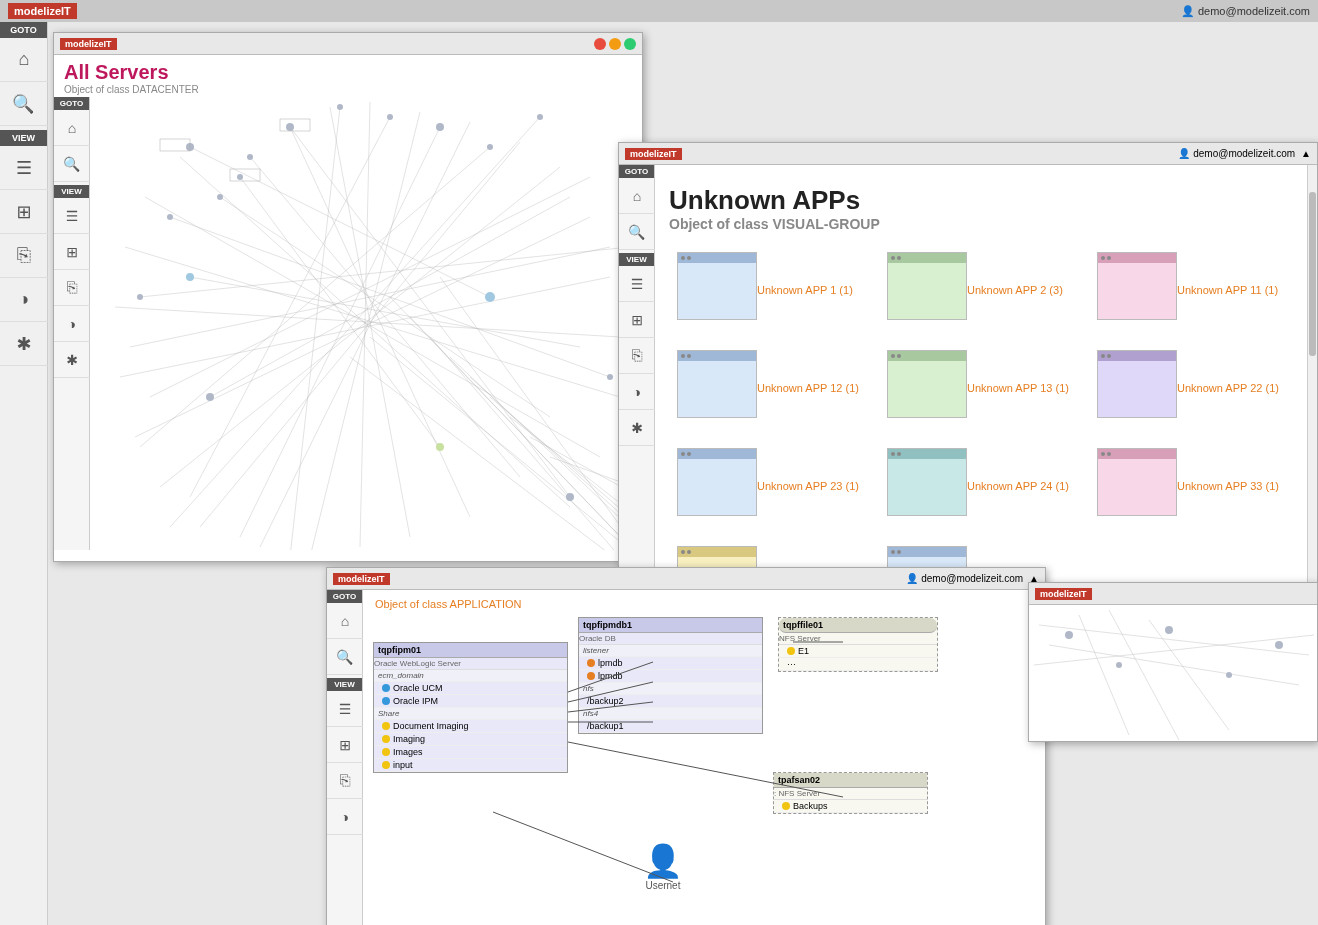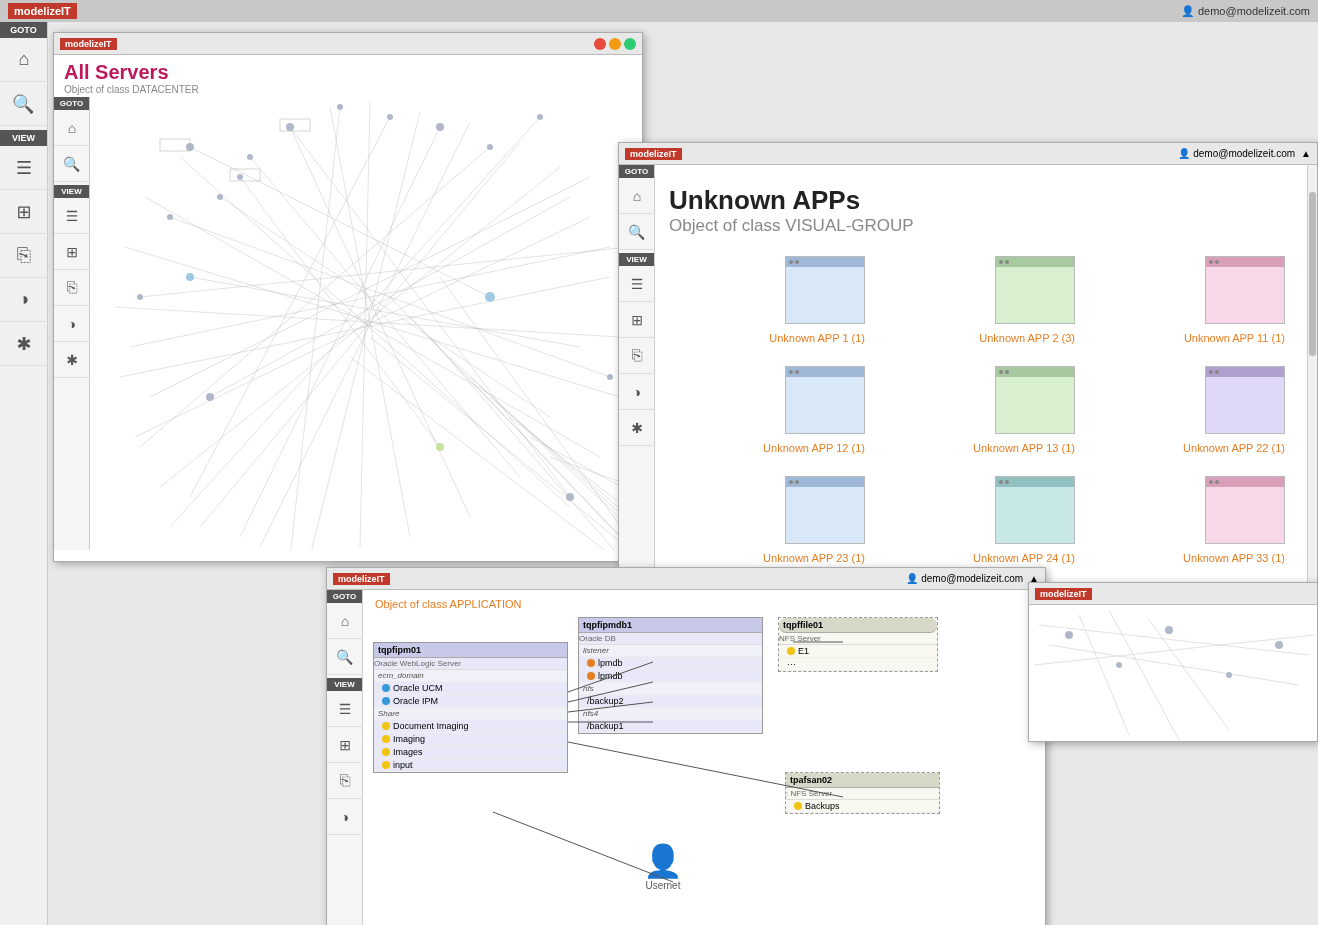--- a/index.html
+++ b/index.html
@@ -98,21 +98,21 @@
     }
 
     
     .apps-grid {
       display: grid;
       grid-template-columns: repeat(3, 1fr);
       gap: 10px;
       padding: 10px 16px;
     }
     .app-item {
-      display: flex; flex-direction: column; align-items: flex-end;
+      display: flex; flex-direction: row; align-items: center;
       cursor: pointer; padding: 6px;
     }
     .app-icon {
       width: 80px; height: 70px; position: relative; margin-bottom: 6px;
     }
     .app-icon-img {
       width: 80px; height: 68px;
       border: 1px solid #bbb;
       position: relative;
       display: flex; flex-direction: column;
@@ -353,21 +353,21 @@
         <div class="win-sidebar-icon">☰</div>
         <div class="win-sidebar-icon">⊞</div>
         <div class="win-sidebar-icon">⎘</div>
         <div class="win-sidebar-icon">◑</div>
         <div class="win-sidebar-icon">✱</div>
       </div>
 
       <div style="flex:1; overflow-y:auto; overflow-x:hidden; padding-right: 10px;">
         <div style="padding: 20px 14px 4px;">
           <div style="font-size: 26px; font-weight: bold; color: #222;">Unknown APPs</div>
-          <div style="font-size: 17px; color: #888;">Object of class VISUAL-GROUP</div>
+          <div style="font-size: 14px; color: #888; font-weight: bold;">Object of class VISUAL-GROUP</div>
         </div>
 
         <div class="apps-grid">
 
           <div class="app-item">
             <div class="app-icon">
               <div class="app-icon-img app-icon-blue">
                 <div class="app-icon-titlebar">
                     <div class="app-icon-dot"></div>
                     <div class="app-icon-dot"></div>
@@ -610,21 +610,21 @@
             <div class="ipm-node-subtitle">NFS Server</div>
             <div class="ipm-node-row">
               <div class="ipm-node-dot dot-yellow"></div>
               <span>E1</span>
             </div>
             <div class="ipm-node-row">
               <span>···</span>
             </div>
           </div>
 
-          <div class="ipm-node ipm-node-dashed" style="position:absolute; top:160px; left:422px; width:155px;">
+          <div class="ipm-node ipm-node-dashed" style="position:absolute; top:160px; left:410px; width:155px;">
             <div class="ipm-node-title" style="background:#d8d8c8;">tpafsan02</div>
             <div class="ipm-node-subtitle">: NFS Server</div>
             <div class="ipm-node-row">
               <div class="ipm-node-dot dot-yellow"></div>
               <span>Backups</span>
             </div>
           </div>
 
           <div class="usernet-figure" style="left: 280px; top: 230px;">
             <div class="usernet-icon">👤</div>

